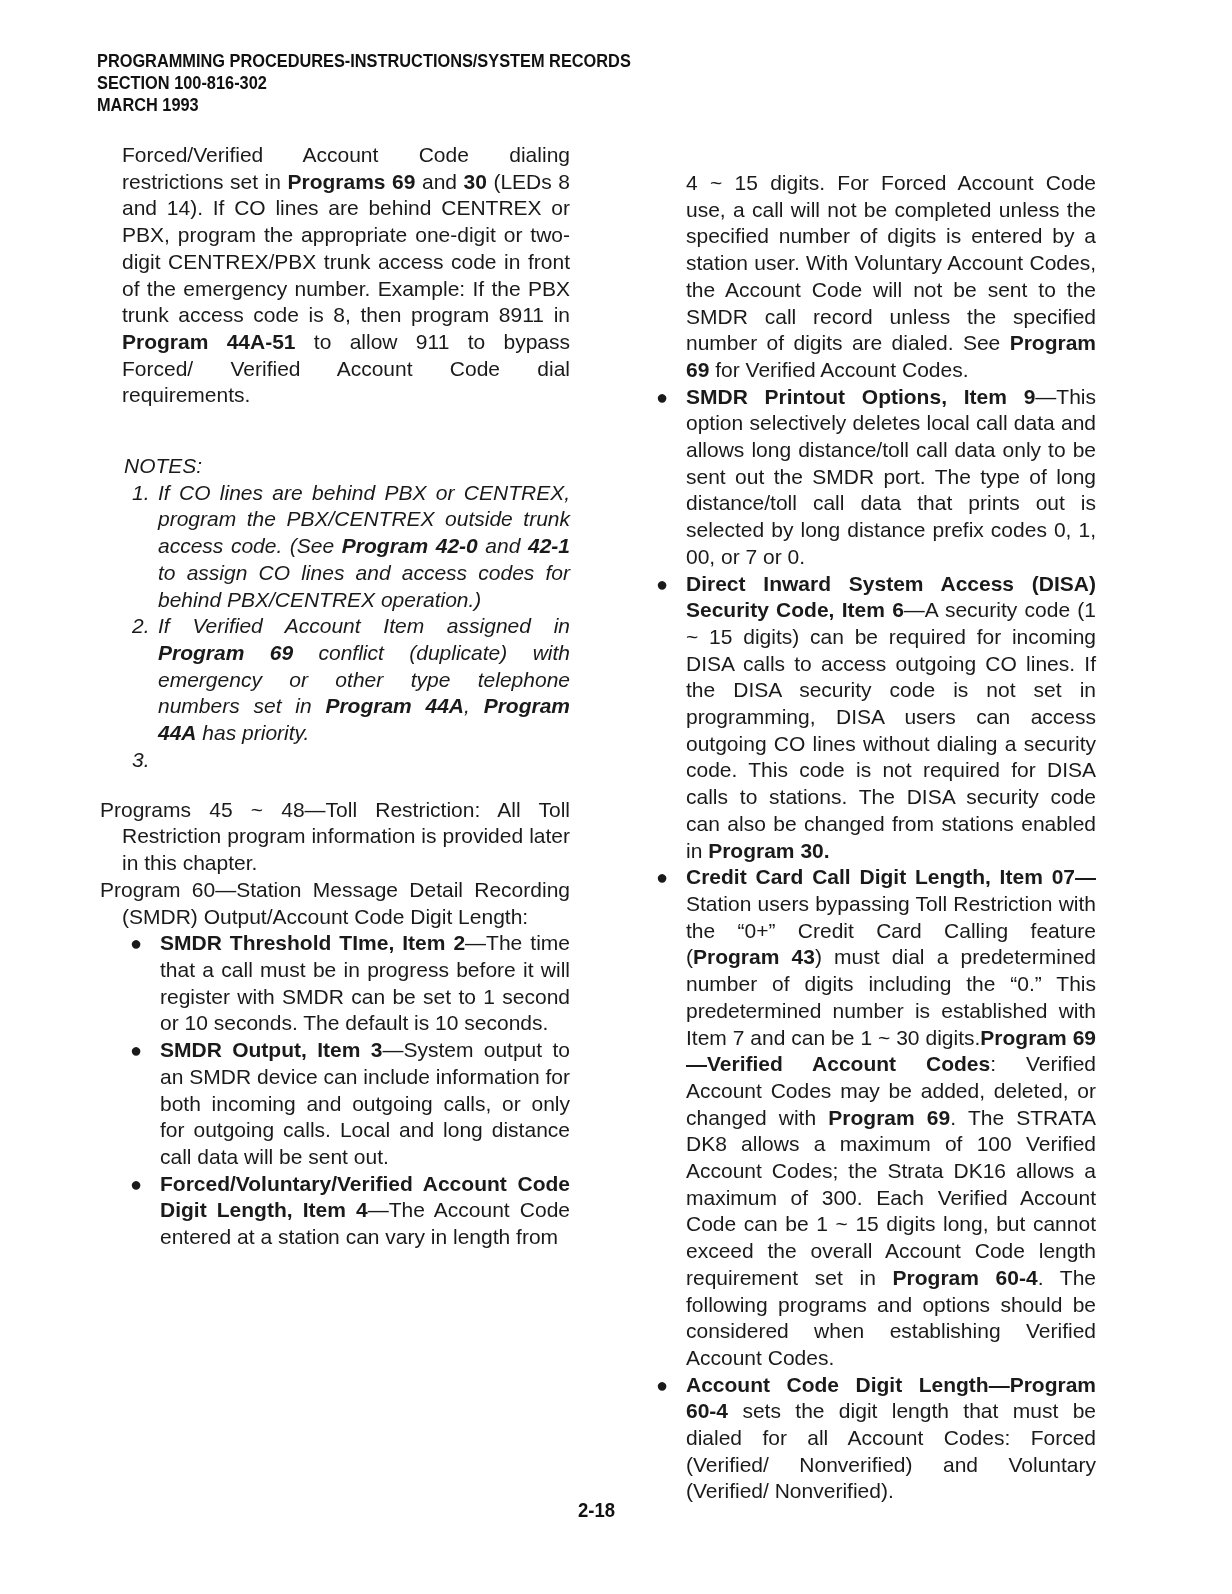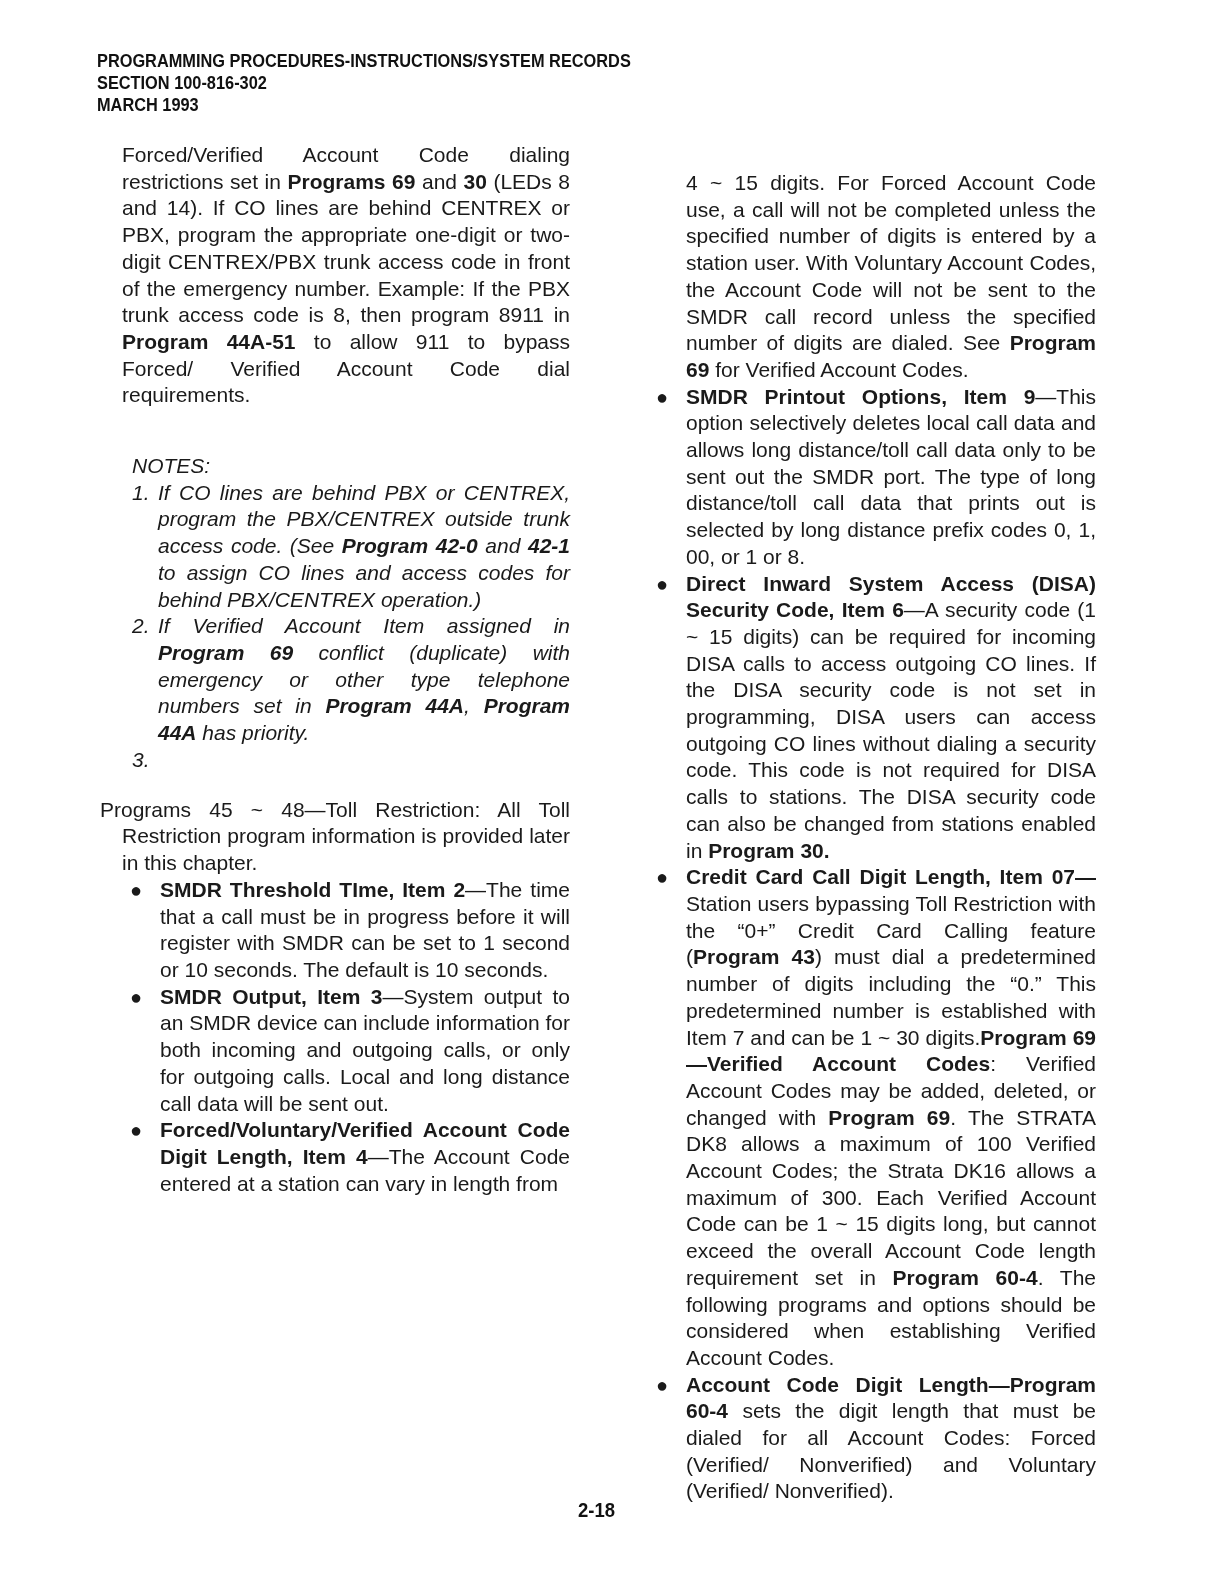--- a/index.html
+++ b/index.html
@@ -3,21 +3,21 @@
 <meta charset="utf-8">
 <style>
   html, body { margin: 0; padding: 0; background: #ffffff; }
   body { width: 1232px; height: 1594px; position: relative; overflow: hidden; color: #111; }
   .hdr { position: absolute; left: 97px; top: 50px; font-family: "Liberation Sans", sans-serif; font-weight: bold; font-size: 19px; line-height: 22px; transform: scaleX(0.86); transform-origin: left top; letter-spacing: 0px; }
   .col { position: absolute; font-family: "Liberation Sans", sans-serif; font-size: 21px; line-height: 26.7px; text-align: justify; color: #1a1a1a; }
   .col-left { left: 100px; top: 142px; width: 470px; }
   .col-right { left: 686px; top: 142px; width: 410px; margin-top: 28px; }
   .p { margin: 0; }
   .ind { padding-left: 22px; }
-  .notes-head { font-style: italic; margin: 44px 0 0 32px; }
+  .notes-head { font-style: italic; margin: 44px 0 0 24px; }
   .note { font-style: italic; position: relative; padding-left: 58px; margin: 0; }
   .note .num { position: absolute; left: 32px; top: 0; }
   .prog { margin: 0; padding-left: 22px; text-indent: -22px; }
   .prog b { font-weight: normal; }
   .gap-big { height: 50px; }
   .bul { position: relative; padding-left: 60px; margin: 0; }
   .bul .dot { position: absolute; left: 30px; top: 0; font-size: 20px; }
   .rbul { position: relative; margin: 0; }
   .rbul .dot { position: absolute; left: -30px; top: 0; font-size: 20px; }
   b { font-weight: bold; }
@@ -35,28 +35,29 @@
 <div class="col col-left">
   <p class="p ind"><span>Forced/Verified Account Code dialing restrictions set in </span><b>Programs 69</b><span> and </span><b>30</b><span> (LEDs 8 and 14). If CO lines are behind CENTREX or PBX, program the appropriate one-digit or two-digit CENTREX/PBX trunk access code in front of the emergency number. Example: If the PBX trunk access code is 8, then program 8911 in </span><b>Program 44A-51</b><span> to allow 911 to bypass Forced/ Verified Account Code dial requirements.</span></p>
 
   <p class="p notes-head">NOTES:</p>
   <p class="note"><span class="num">1.</span><span>If CO lines are behind PBX or CENTREX, program the PBX/CENTREX outside trunk access code. (See </span><b>Program 42-0</b><span> and </span><b>42-1</b><span> to assign CO lines and access codes for behind PBX/CENTREX operation.)</span></p>
   <p class="note"><span class="num">2.</span><span>If Verified Account Item assigned in </span><b>Program 69</b><span> conflict (duplicate) with emergency or other type telephone numbers set in </span><b>Program 44A</b><span>, </span><b>Program 44A</b><span> has priority.</span></p>
   <p class="note"><span class="num">3.</span></p>
 
   <div class="gap-big"></div>
   <p class="prog"><b>Programs 45 ~ 48—Toll Restriction</b><span>: All Toll Restriction program information is provided later in this chapter.</span></p>
+  <p class="prog"><b>Program 60—Station Message Detail Recording (SMDR) Output/Account Code Digit Length</b><span>:</span></p>
 
   <p class="bul"><span class="dot">●</span><b>SMDR Threshold TIme, Item 2</b><span>—The time that a call must be in progress before it will register with SMDR can be set to 1 second or 10 seconds. The default is 10 seconds.</span></p>
   <p class="bul"><span class="dot">●</span><b>SMDR Output, Item 3</b><span>—System output to an SMDR device can include information for both incoming and outgoing calls, or only for outgoing calls. Local and long distance call data will be sent out.</span></p>
   <p class="bul"><span class="dot">●</span><b>Forced/Voluntary/Verified Account Code Digit Length, Item 4</b><span>—The Account Code entered at a station can vary in length from</span></p>
 </div>
 
 <div class="col col-right">
   <p class="p"><span>4 ~ 15 digits. For Forced Account Code use, a call will not be completed unless the specified number of digits is entered by a station user. With Voluntary Account Codes, the Account Code will not be sent to the SMDR call record unless the specified number of digits are dialed. See </span><b>Program 69</b><span> for Verified Account Codes.</span></p>
 
-  <p class="rbul"><span class="dot">●</span><b>SMDR Printout Options, Item 9</b><span>—This option selectively deletes local call data and allows long distance/toll call data only to be sent out the SMDR port. The type of long distance/toll call data that prints out is selected by long distance prefix codes 0, 1, 00, or 1 or 8.</span></p>
+  <p class="rbul"><span class="dot">●</span><b>SMDR Printout Options, Item 9</b><span>—This option selectively deletes local call data and allows long distance/toll call data only to be sent out the SMDR port. The type of long distance/toll call data that prints out is selected by long distance prefix codes 0, 1, 00, or 7 or 0.</span></p>
   <p class="rbul"><span class="dot">●</span><b>Direct Inward System Access (DISA) Security Code, Item 6</b><span>—A security code (1 ~ 15 digits) can be required for incoming DISA calls to access outgoing CO lines. If the DISA security code is not set in programming, DISA users can access outgoing CO lines without dialing a security code. This code is not required for DISA calls to stations. The DISA security code can also be changed from stations enabled in </span><b>Program 30.</b></p>
   <p class="rbul"><span class="dot">●</span><b>Credit Card Call Digit Length, Item 07—</b><span> Station users bypassing Toll Restriction with the “0+” Credit Card Calling feature (</span><b>Program 43</b><span>) must dial a predetermined number of digits including the “0.” This predetermined number is established with Item 7 and can be 1 ~ 30 digits.</span><b>Program 69—Verified Account Codes</b><span>: Verified Account Codes may be added, deleted, or changed with </span><b>Program 69</b><span>. The STRATA DK8 allows a maximum of 100 Verified Account Codes; the Strata DK16 allows a maximum of 300. Each Verified Account Code can be 1 ~ 15 digits long, but cannot exceed the overall Account Code length requirement set in </span><b>Program 60-4</b><span>. The following programs and options should be considered when establishing Verified Account Codes.</span></p>
   <p class="rbul"><span class="dot">●</span><b>Account Code Digit Length—Program 60-4</b><span> sets the digit length that must be dialed for all Account Codes: Forced (Verified/ Nonverified) and Voluntary (Verified/ Nonverified).</span></p>
 </div>
 
 <div class="pagenum">2-18</div>
 
 </body></html>

